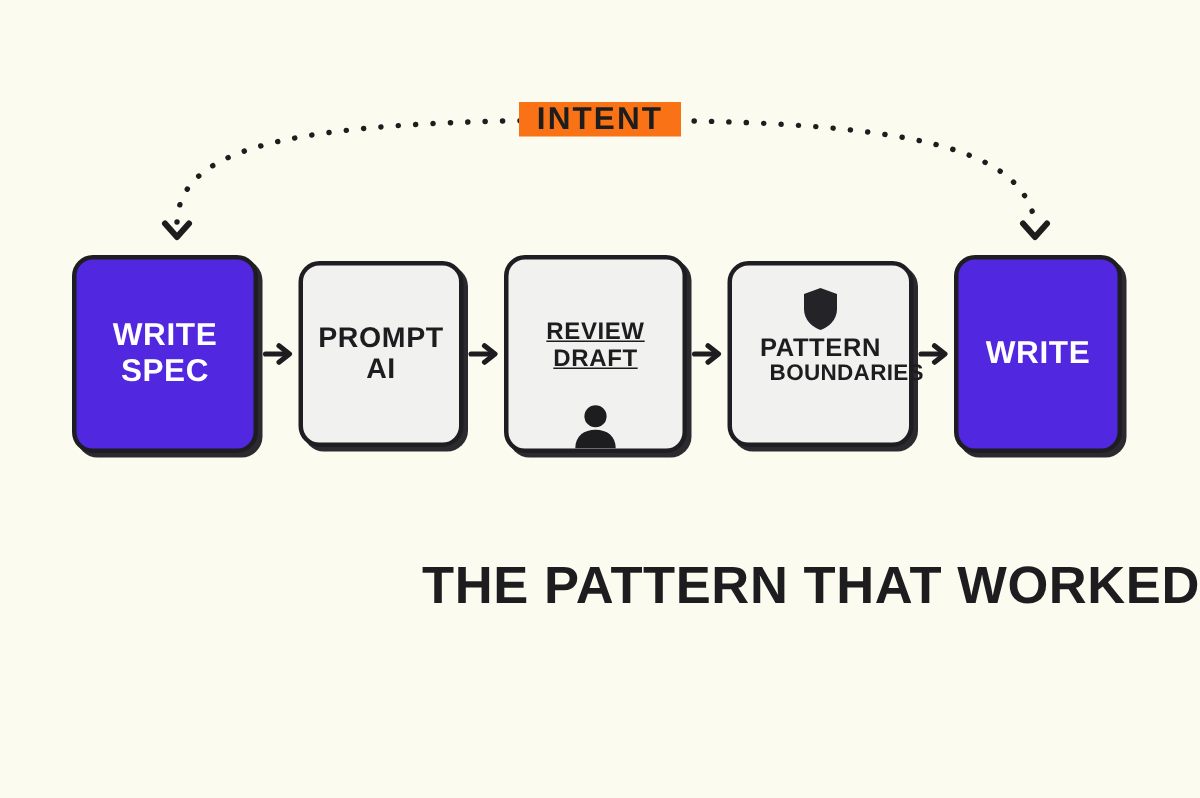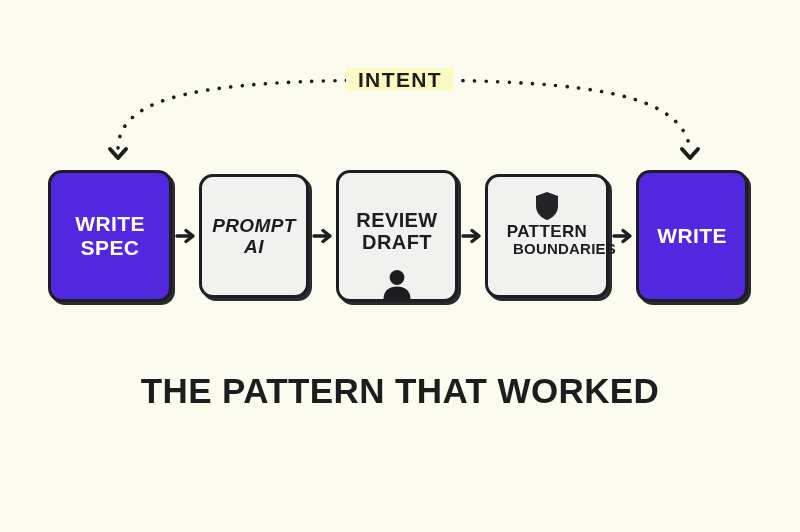--- a/index.html
+++ b/index.html
@@ -35,21 +35,21 @@
     top: 68px;
     width: 800px;
     text-align: center;
     font-size: 21px;
     font-weight: bold;
     letter-spacing: 1.4px;
     color: #1d1d1d;
     background: transparent;
   }
   #intent-label span {
-    background: #fef9c3;
+    background: #f97316;
     padding: 0 12px;
   }
 
   
   #flow-row {
     position: absolute;
     left: 48px;
     top: 170px;
     width: 700px;
     height: 132px;
@@ -89,22 +89,22 @@
   .node.plain .label { color: #1d1d20; }
 
   
   #node-0 { width: 124px; height: 132px; }
   #node-1 { width: 110px; height: 124px; }
   #node-2 { width: 122px; height: 132px; }
   #node-3 { width: 124px; height: 124px; }
   #node-4 { width: 112px; height: 132px; }
 
   #node-0 .label { font-size: 21px; }
-  #node-1 .label { font-size: 19px; font-style: italic; }
-  #node-2 .label { font-size: 20px; margin-top: -10px; }
+  #node-1 .label { font-size: 19px; }
+  #node-2 .label { font-size: 16px; margin-top: -10px; text-decoration: underline; }
   #node-3 .label { font-size: 17px; margin-top: 8px; }
   #node-4 .label { font-size: 21px; }
 
   #node-3 .label .line2 {
     display: block;
     font-size: 15px;
     letter-spacing: 0.2px;
     padding-left: 35px;
   }
 
@@ -123,21 +123,21 @@
     justify-content: center;
     line-height: 0;
   }
 
   
   #caption {
     position: absolute;
     left: 0;
     top: 371px;
     width: 800px;
-    text-align: center;
+    text-align: right;
     font-size: 35px;
     font-weight: bold;
     letter-spacing: 0.4px;
     color: #1d1d20;
   }
 </style>
 </head>
 <body>
 
 <div id="canvas">

